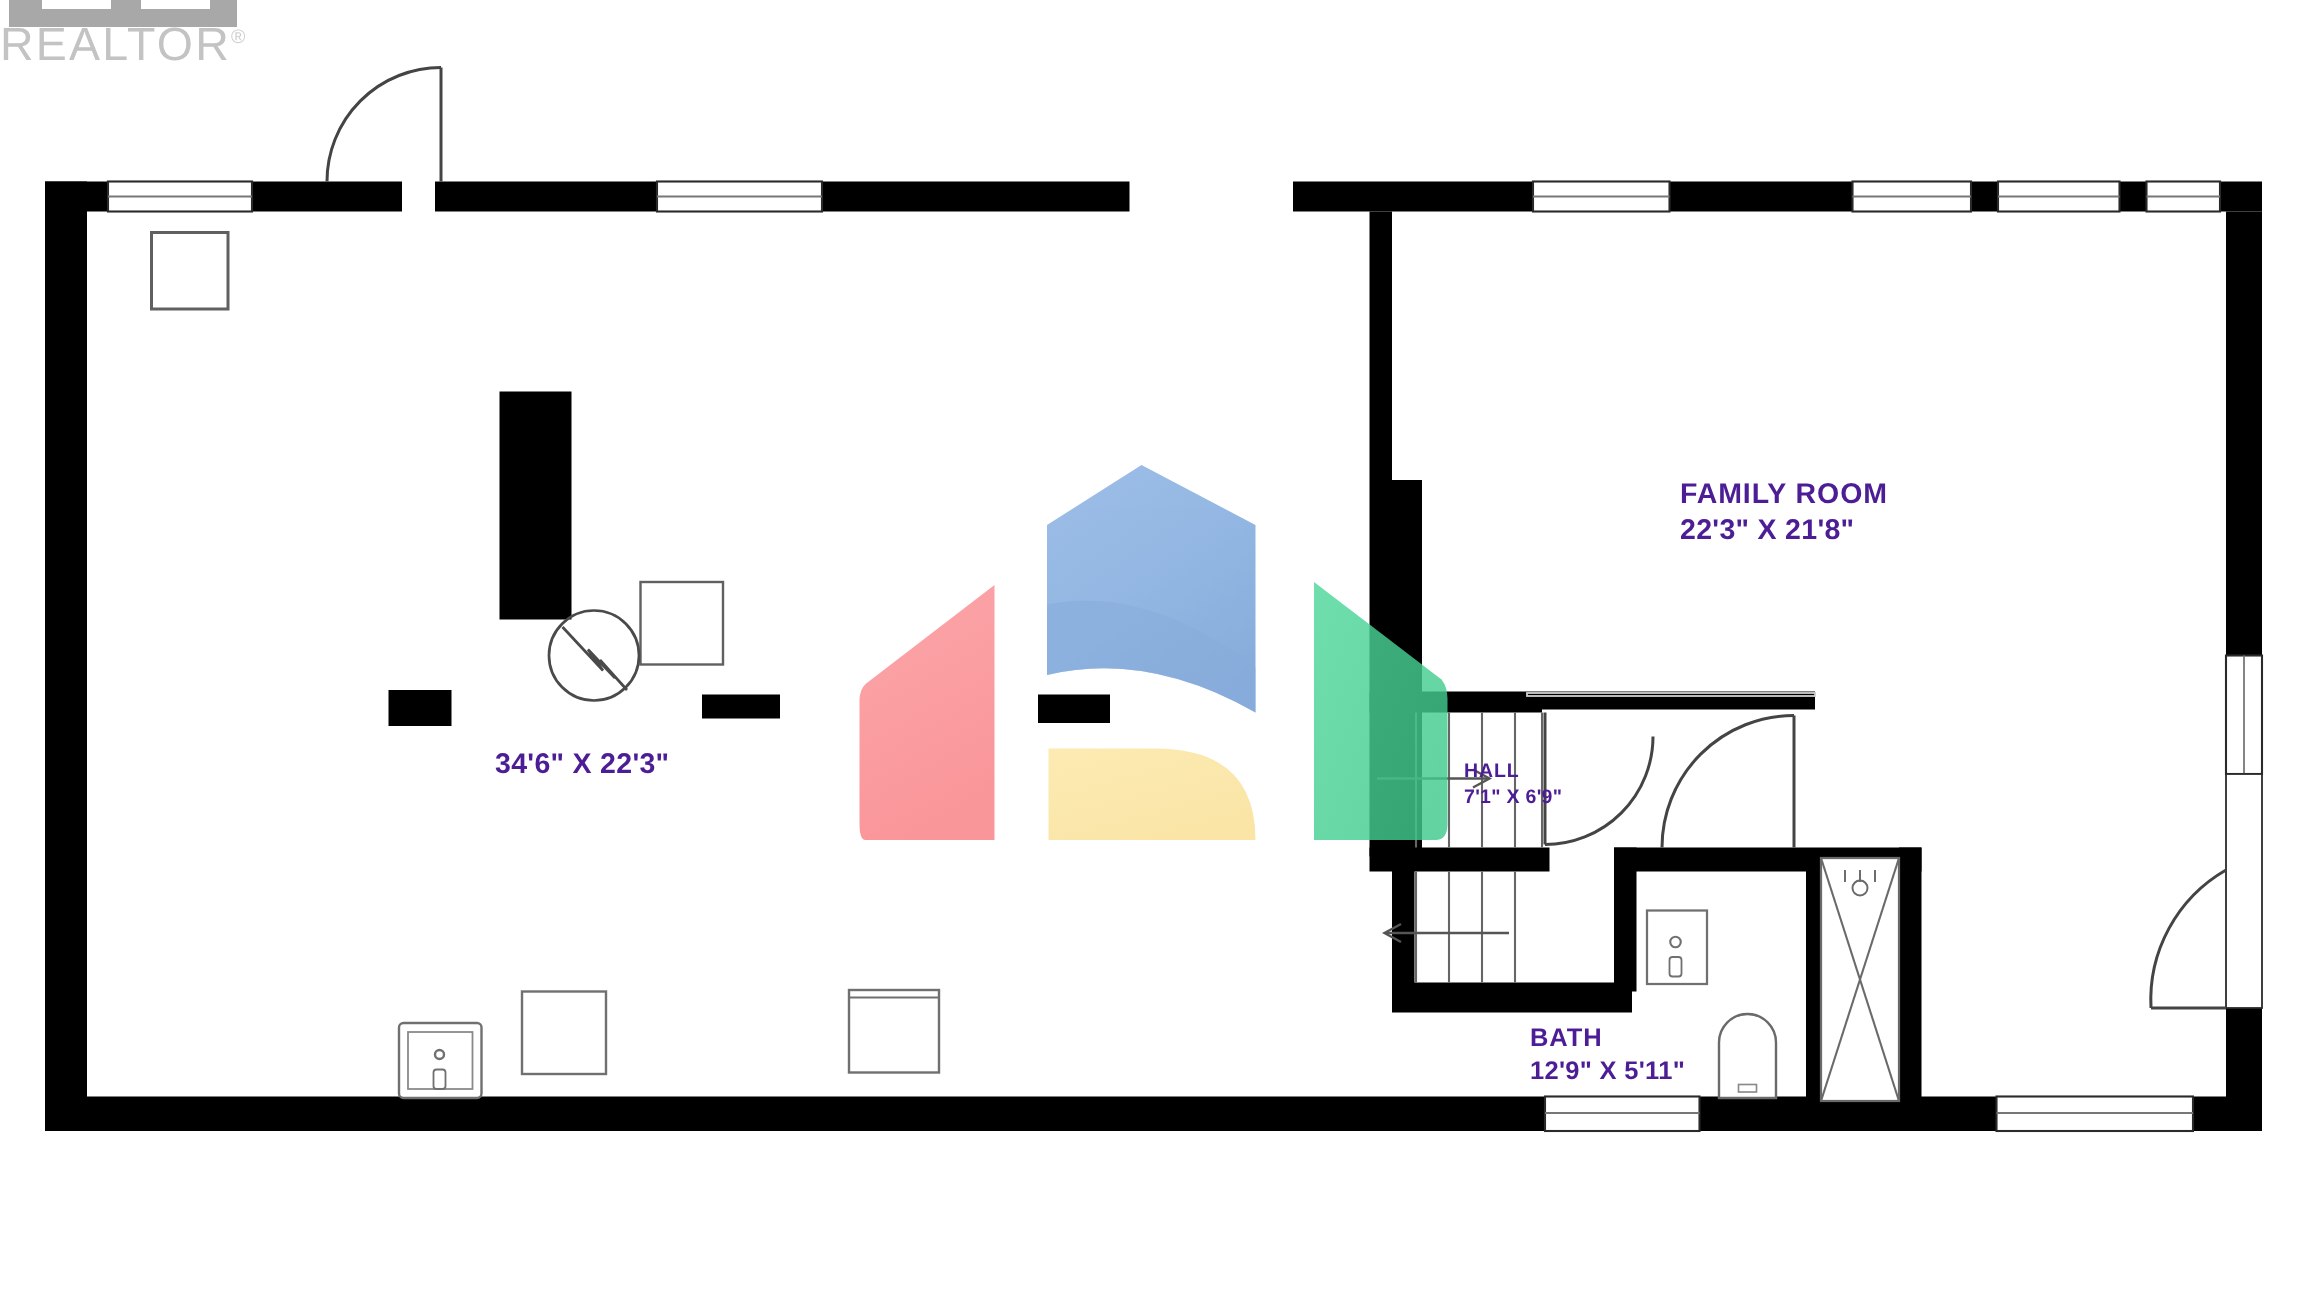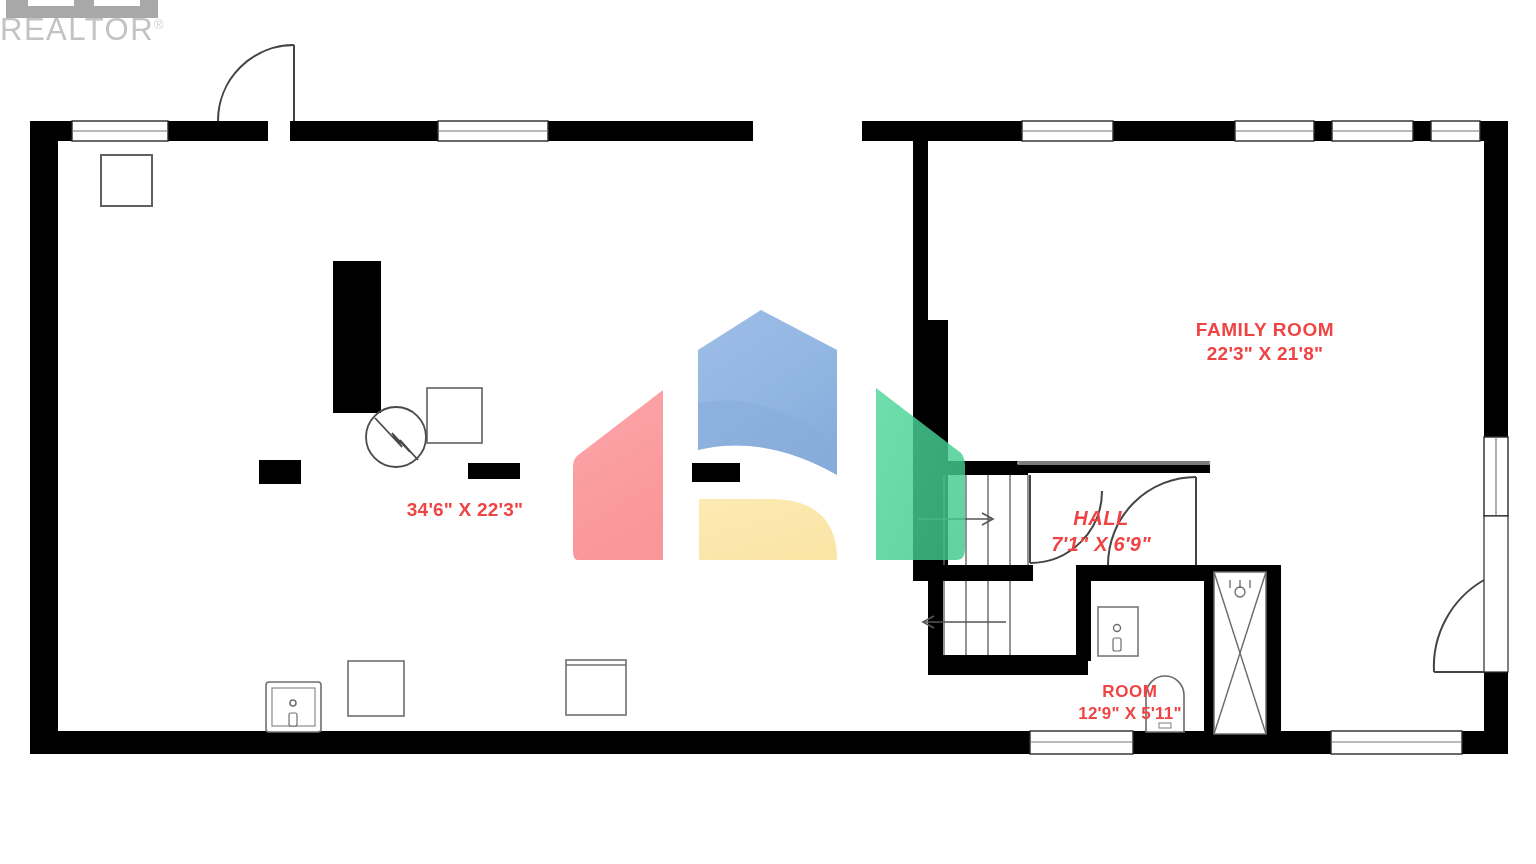--- a/index.html
+++ b/index.html
@@ -53,34 +53,33 @@
   }
   .wm-reg {
     font-size: 13px;
     vertical-align: super;
     color: #cfcfcf;
   }
 
   
   .room-label {
     position: absolute;
-    text-align: center;
-    color: #ef4444;
+    color: #4c1d95;
     font-family: "Liberation Sans", sans-serif;
     font-weight: 700;
     line-height: 1.28;
     white-space: nowrap;
     user-select: none;
   }
   .room-label .rl-name { display: block; letter-spacing: 0.6px; }
   .room-label .rl-dims { display: block; letter-spacing: 0.2px; }
 
   #label-basement  { left: 330px; top: 498px; width: 270px; font-size: 19px; }
   #label-family    { left: 1120px; top: 318px; width: 290px; font-size: 19px; }
-  #label-hall      { left: 1001px; top: 506px; width: 200px; font-size: 20px; font-style: italic; }
+  #label-hall      { left: 976px; top: 506px; width: 200px; font-size: 13px; }
   #label-bath      { left: 1020px; top: 681px; width: 220px; font-size: 17px; }
 
   
   #brand-overlay {
     position: absolute;
     left: 565px; top: 295px;
     width: 410px; height: 265px;
     pointer-events: none;
   }
 </style>
@@ -310,21 +309,21 @@
     <span class="rl-name">FAMILY ROOM</span>
     <span class="rl-dims">22'3" X 21'8"</span>
   </div>
 
   <div class="room-label" id="label-hall">
     <span class="rl-name">HALL</span>
     <span class="rl-dims">7'1" X 6'9"</span>
   </div>
 
   <div class="room-label" id="label-bath">
-    <span class="rl-name">ROOM</span>
+    <span class="rl-name">BATH</span>
     <span class="rl-dims">12'9" X 5'11"</span>
   </div>
 
   <svg id="brand-overlay" viewBox="0 0 410 265" width="410" height="265">
     <defs>
       <linearGradient id="gPink" x1="0" y1="0" x2="0.3" y2="1">
         <stop offset="0%" stop-color="#FB9296"></stop>
         <stop offset="100%" stop-color="#F87F84"></stop>
       </linearGradient>
       <linearGradient id="gBlue" x1="0.1" y1="0" x2="0.7" y2="1">

